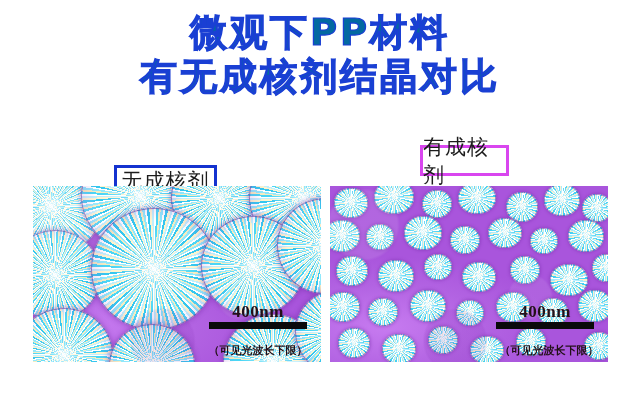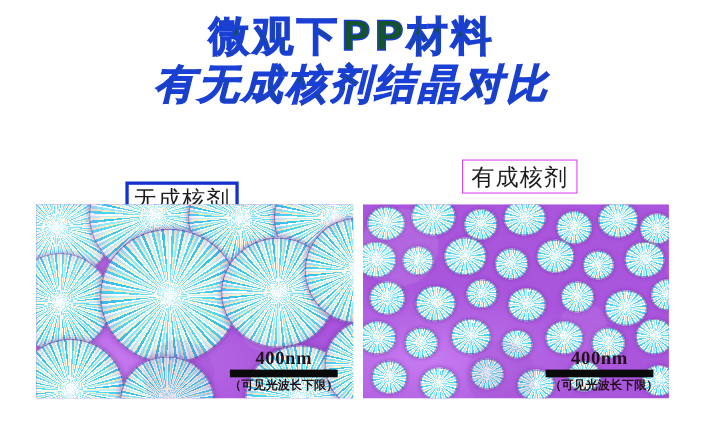--- a/index.html
+++ b/index.html
@@ -11,49 +11,49 @@
   }
   #root{position:relative;width:640px;height:400px;background:#fff;}
 
   
   .title-block{
     position:absolute;left:0;top:14px;width:640px;
     text-align:center;
   }
   .title-line{
     display:block;
-    color:#14532d;
+    color:#0369a1;
     font-weight:bold;
     letter-spacing:3px;
     font-family:"DejaVu Sans","Liberation Sans",sans-serif;
     line-height:1.02;
     -webkit-text-stroke:1.2px #1a3fd4;
   }
   .title-line.l1{font-size:37px;}
-  .title-line.l2{font-size:37px;margin-top:6px;font-style:italic;}
+  .title-line.l2{font-size:37px;margin-top:6px;}
 
   
   .label-box{
     position:absolute;
     background:#ffffff;
     display:flex;align-items:center;justify-content:center;
     font-size:21px;
     color:#1c1c1c;
     letter-spacing:1px;
     font-family:"DejaVu Sans","Liberation Sans",sans-serif;
     box-sizing:border-box;
   }
   #label-left{
     left:114px;top:145px;width:103px;height:31px;
     border:3px solid #1432cf;
     margin-top:20px;
   }
   #label-right{
-    left:420px;top:145px;width:105px;height:31px;
-    border:1px solid #d946ef;
+    left:420px;top:145px;width:89px;height:31px;
+    border:3px solid #d946ef;
   }
 
   
   .panel{
     position:absolute;
     overflow:hidden;
     background:#b96ae6;
   }
   #panel-left{left:33px;top:186px;width:288px;height:176px;}
   #panel-right{left:330px;top:186px;width:278px;height:176px;}
@@ -141,21 +141,21 @@
     height:7px;
     background:#0a0a0a;
     margin:1px auto 0;
     width:98px;
   }
   .scalebar .sb-note{
     display:block;
     font-size:11px;
     color:#231018;
     font-weight:bold;
-    margin-top:0;
+    margin-top:14px;
     white-space:nowrap;
     font-family:"DejaVu Sans","Liberation Sans",sans-serif;
     text-align:center;
   }
   #scalebar-right .sb-note{margin-left:8px;}
 </style>
 </head>
 <body>
 
 <div id="root">

